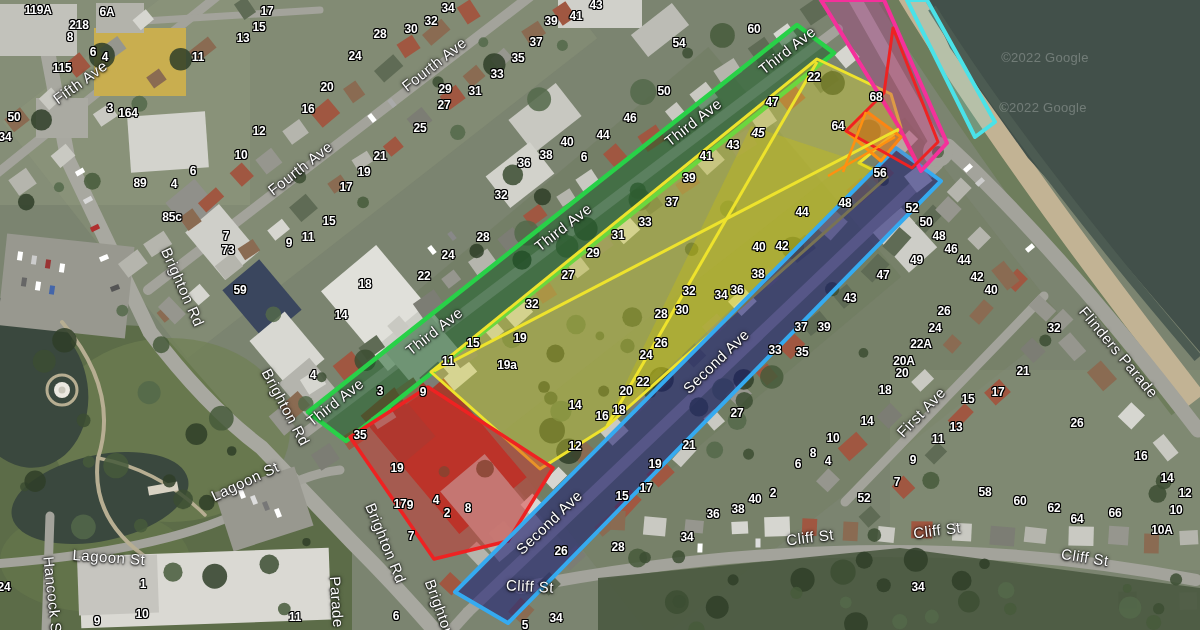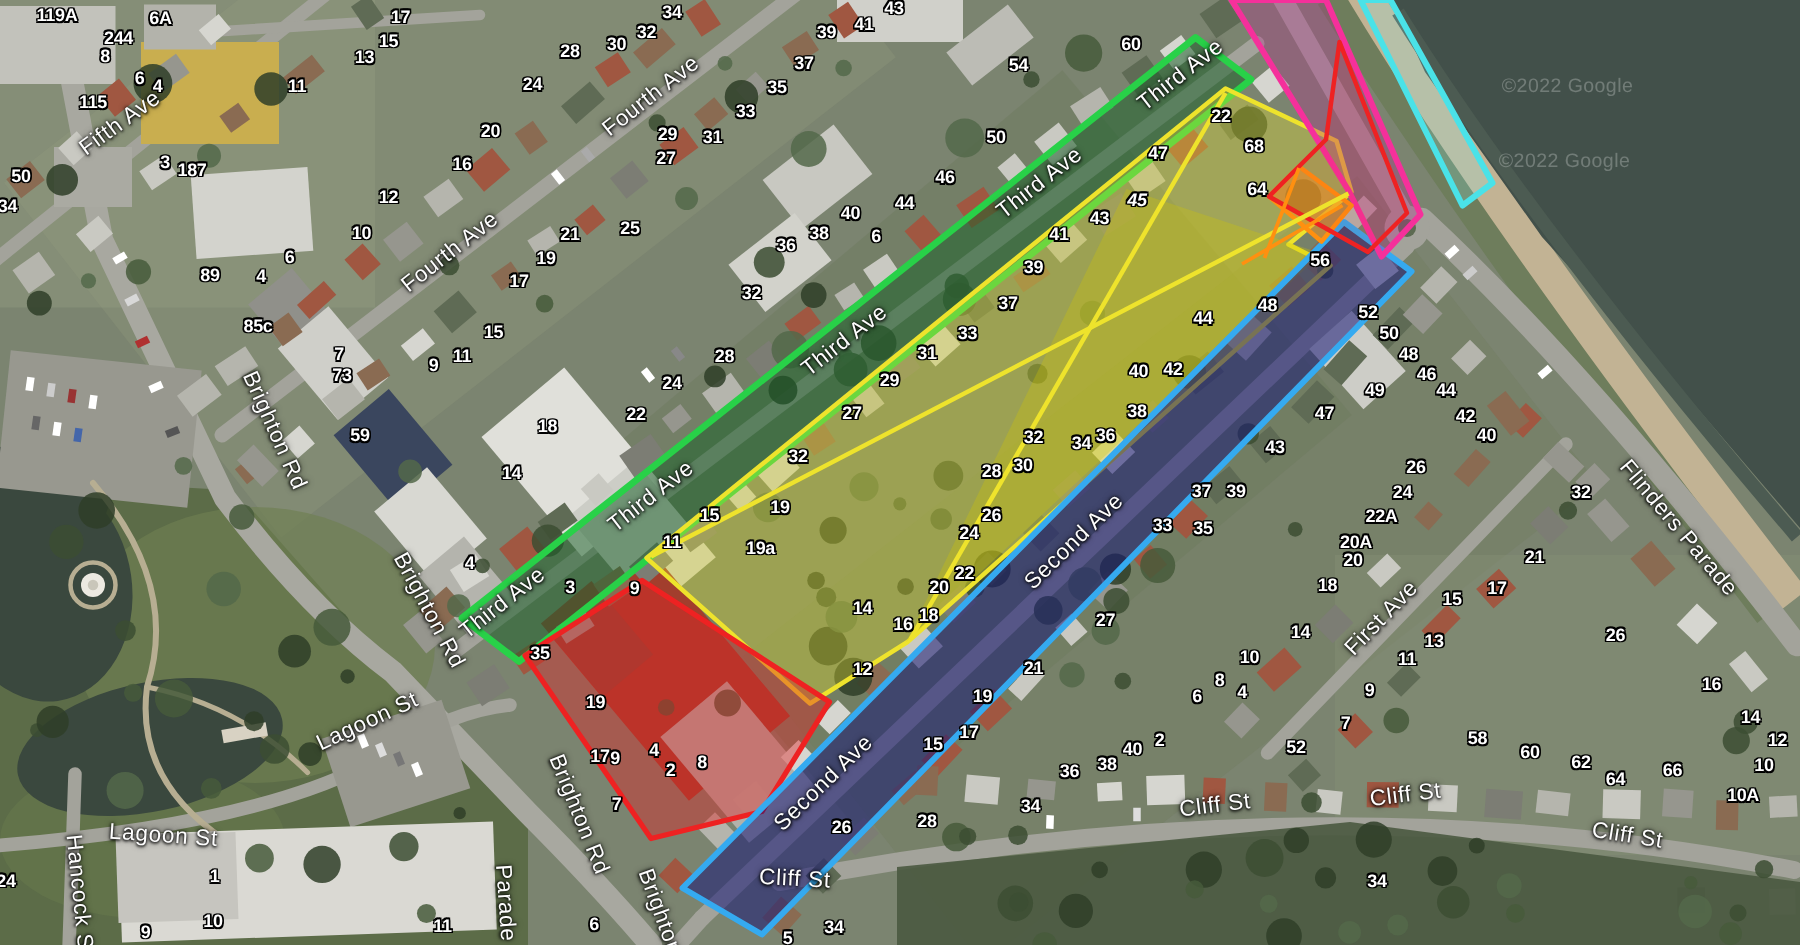--- a/index.html
+++ b/index.html
@@ -422,27 +422,27 @@
       <div class="slabel" style="left: 109px; top: 557px; transform: translate(-50%, -50%) rotate(4deg);">Lagoon St</div>
       <div class="slabel" style="left: 245px; top: 481px; transform: translate(-50%, -50%) rotate(-25deg);">Lagoon St</div>
       <div class="slabel" style="left: 53px; top: 597px; transform: translate(-50%, -50%) rotate(84deg);">Hancock St</div>
       <div class="slabel" style="left: 530px; top: 586px; transform: translate(-50%, -50%) rotate(3deg);">Cliff St</div>
       <div class="slabel" style="left: 810px; top: 537px; transform: translate(-50%, -50%) rotate(-7deg);">Cliff St</div>
       <div class="slabel" style="left: 937px; top: 530px; transform: translate(-50%, -50%) rotate(-7deg);">Cliff St</div>
       <div class="slabel" style="left: 1085px; top: 557px; transform: translate(-50%, -50%) rotate(9deg);">Cliff St</div>
       <div class="slabel" style="left: 1119px; top: 352px; transform: translate(-50%, -50%) rotate(50deg);">Flinders Parade</div>
       <div class="hnum" style="left: 38px; top: 10px;">119A</div>
       <div class="hnum" style="left: 107px; top: 12px;">6A</div>
-      <div class="hnum" style="left: 79px; top: 25px;">244</div>
+      <div class="hnum" style="left: 79px; top: 25px;">218</div>
       <div class="hnum" style="left: 70px; top: 37px;">8</div>
       <div class="hnum" style="left: 93px; top: 52px;">6</div>
       <div class="hnum" style="left: 105px; top: 57px;">4</div>
       <div class="hnum" style="left: 62px; top: 68px;">115</div>
       <div class="hnum" style="left: 110px; top: 108px;">3</div>
-      <div class="hnum" style="left: 128px; top: 113px;">187</div>
+      <div class="hnum" style="left: 128px; top: 113px;">164</div>
       <div class="hnum" style="left: 14px; top: 117px;">50</div>
       <div class="hnum" style="left: 5px; top: 137px;">34</div>
       <div class="hnum" style="left: 198px; top: 57px;">11</div>
       <div class="hnum" style="left: 243px; top: 38px;">13</div>
       <div class="hnum" style="left: 259px; top: 27px;">15</div>
       <div class="hnum" style="left: 267px; top: 11px;">17</div>
       <div class="hnum" style="left: 259px; top: 131px;">12</div>
       <div class="hnum" style="left: 241px; top: 155px;">10</div>
       <div class="hnum" style="left: 308px; top: 109px;">16</div>
       <div class="hnum" style="left: 193px; top: 171px;">6</div>
@@ -454,21 +454,21 @@
       <div class="hnum" style="left: 327px; top: 87px;">20</div>
       <div class="hnum" style="left: 596px; top: 5px;">43</div>
       <div class="hnum" style="left: 576px; top: 16px;">41</div>
       <div class="hnum" style="left: 551px; top: 21px;">39</div>
       <div class="hnum" style="left: 536px; top: 42px;">37</div>
       <div class="hnum" style="left: 518px; top: 58px;">35</div>
       <div class="hnum" style="left: 497px; top: 74px;">33</div>
       <div class="hnum" style="left: 475px; top: 91px;">31</div>
       <div class="hnum" style="left: 445px; top: 89px;">29</div>
       <div class="hnum" style="left: 444px; top: 105px;">27</div>
-      <div class="hnum" style="left: 420px; top: 128px; margin-top: 24px;">25</div>
+      <div class="hnum" style="left: 420px; top: 128px;">25</div>
       <div class="hnum" style="left: 380px; top: 156px;">21</div>
       <div class="hnum" style="left: 364px; top: 172px;">19</div>
       <div class="hnum" style="left: 346px; top: 187px;">17</div>
       <div class="hnum" style="left: 329px; top: 221px;">15</div>
       <div class="hnum" style="left: 308px; top: 237px;">11</div>
       <div class="hnum" style="left: 289px; top: 243px;">9</div>
       <div class="hnum" style="left: 226px; top: 236px;">7</div>
       <div class="hnum" style="left: 228px; top: 250px;">73</div>
       <div class="hnum" style="left: 365px; top: 284px;">18</div>
       <div class="hnum" style="left: 341px; top: 315px;">14</div>
@@ -501,21 +501,21 @@
       <div class="hnum" style="left: 593px; top: 253px;">29</div>
       <div class="hnum" style="left: 618px; top: 235px;">31</div>
       <div class="hnum" style="left: 645px; top: 222px;">33</div>
       <div class="hnum" style="left: 672px; top: 202px;">37</div>
       <div class="hnum" style="left: 689px; top: 178px;">39</div>
       <div class="hnum" style="left: 706px; top: 156px;">41</div>
       <div class="hnum" style="left: 733px; top: 145px;">43</div>
       <div class="hnum" style="left: 758px; top: 133px; font-style: italic;">45</div>
       <div class="hnum" style="left: 772px; top: 102px;">47</div>
       <div class="hnum" style="left: 814px; top: 77px;">22</div>
-      <div class="hnum" style="left: 836px; top: 97px;">68</div>
+      <div class="hnum" style="left: 876px; top: 97px;">68</div>
       <div class="hnum" style="left: 838px; top: 126px;">64</div>
       <div class="hnum" style="left: 880px; top: 173px;">56</div>
       <div class="hnum" style="left: 845px; top: 203px;">48</div>
       <div class="hnum" style="left: 802px; top: 212px;">44</div>
       <div class="hnum" style="left: 782px; top: 246px;">42</div>
       <div class="hnum" style="left: 759px; top: 247px;">40</div>
       <div class="hnum" style="left: 758px; top: 274px;">38</div>
       <div class="hnum" style="left: 737px; top: 290px;">36</div>
       <div class="hnum" style="left: 721px; top: 295px;">34</div>
       <div class="hnum" style="left: 689px; top: 291px;">32</div>

